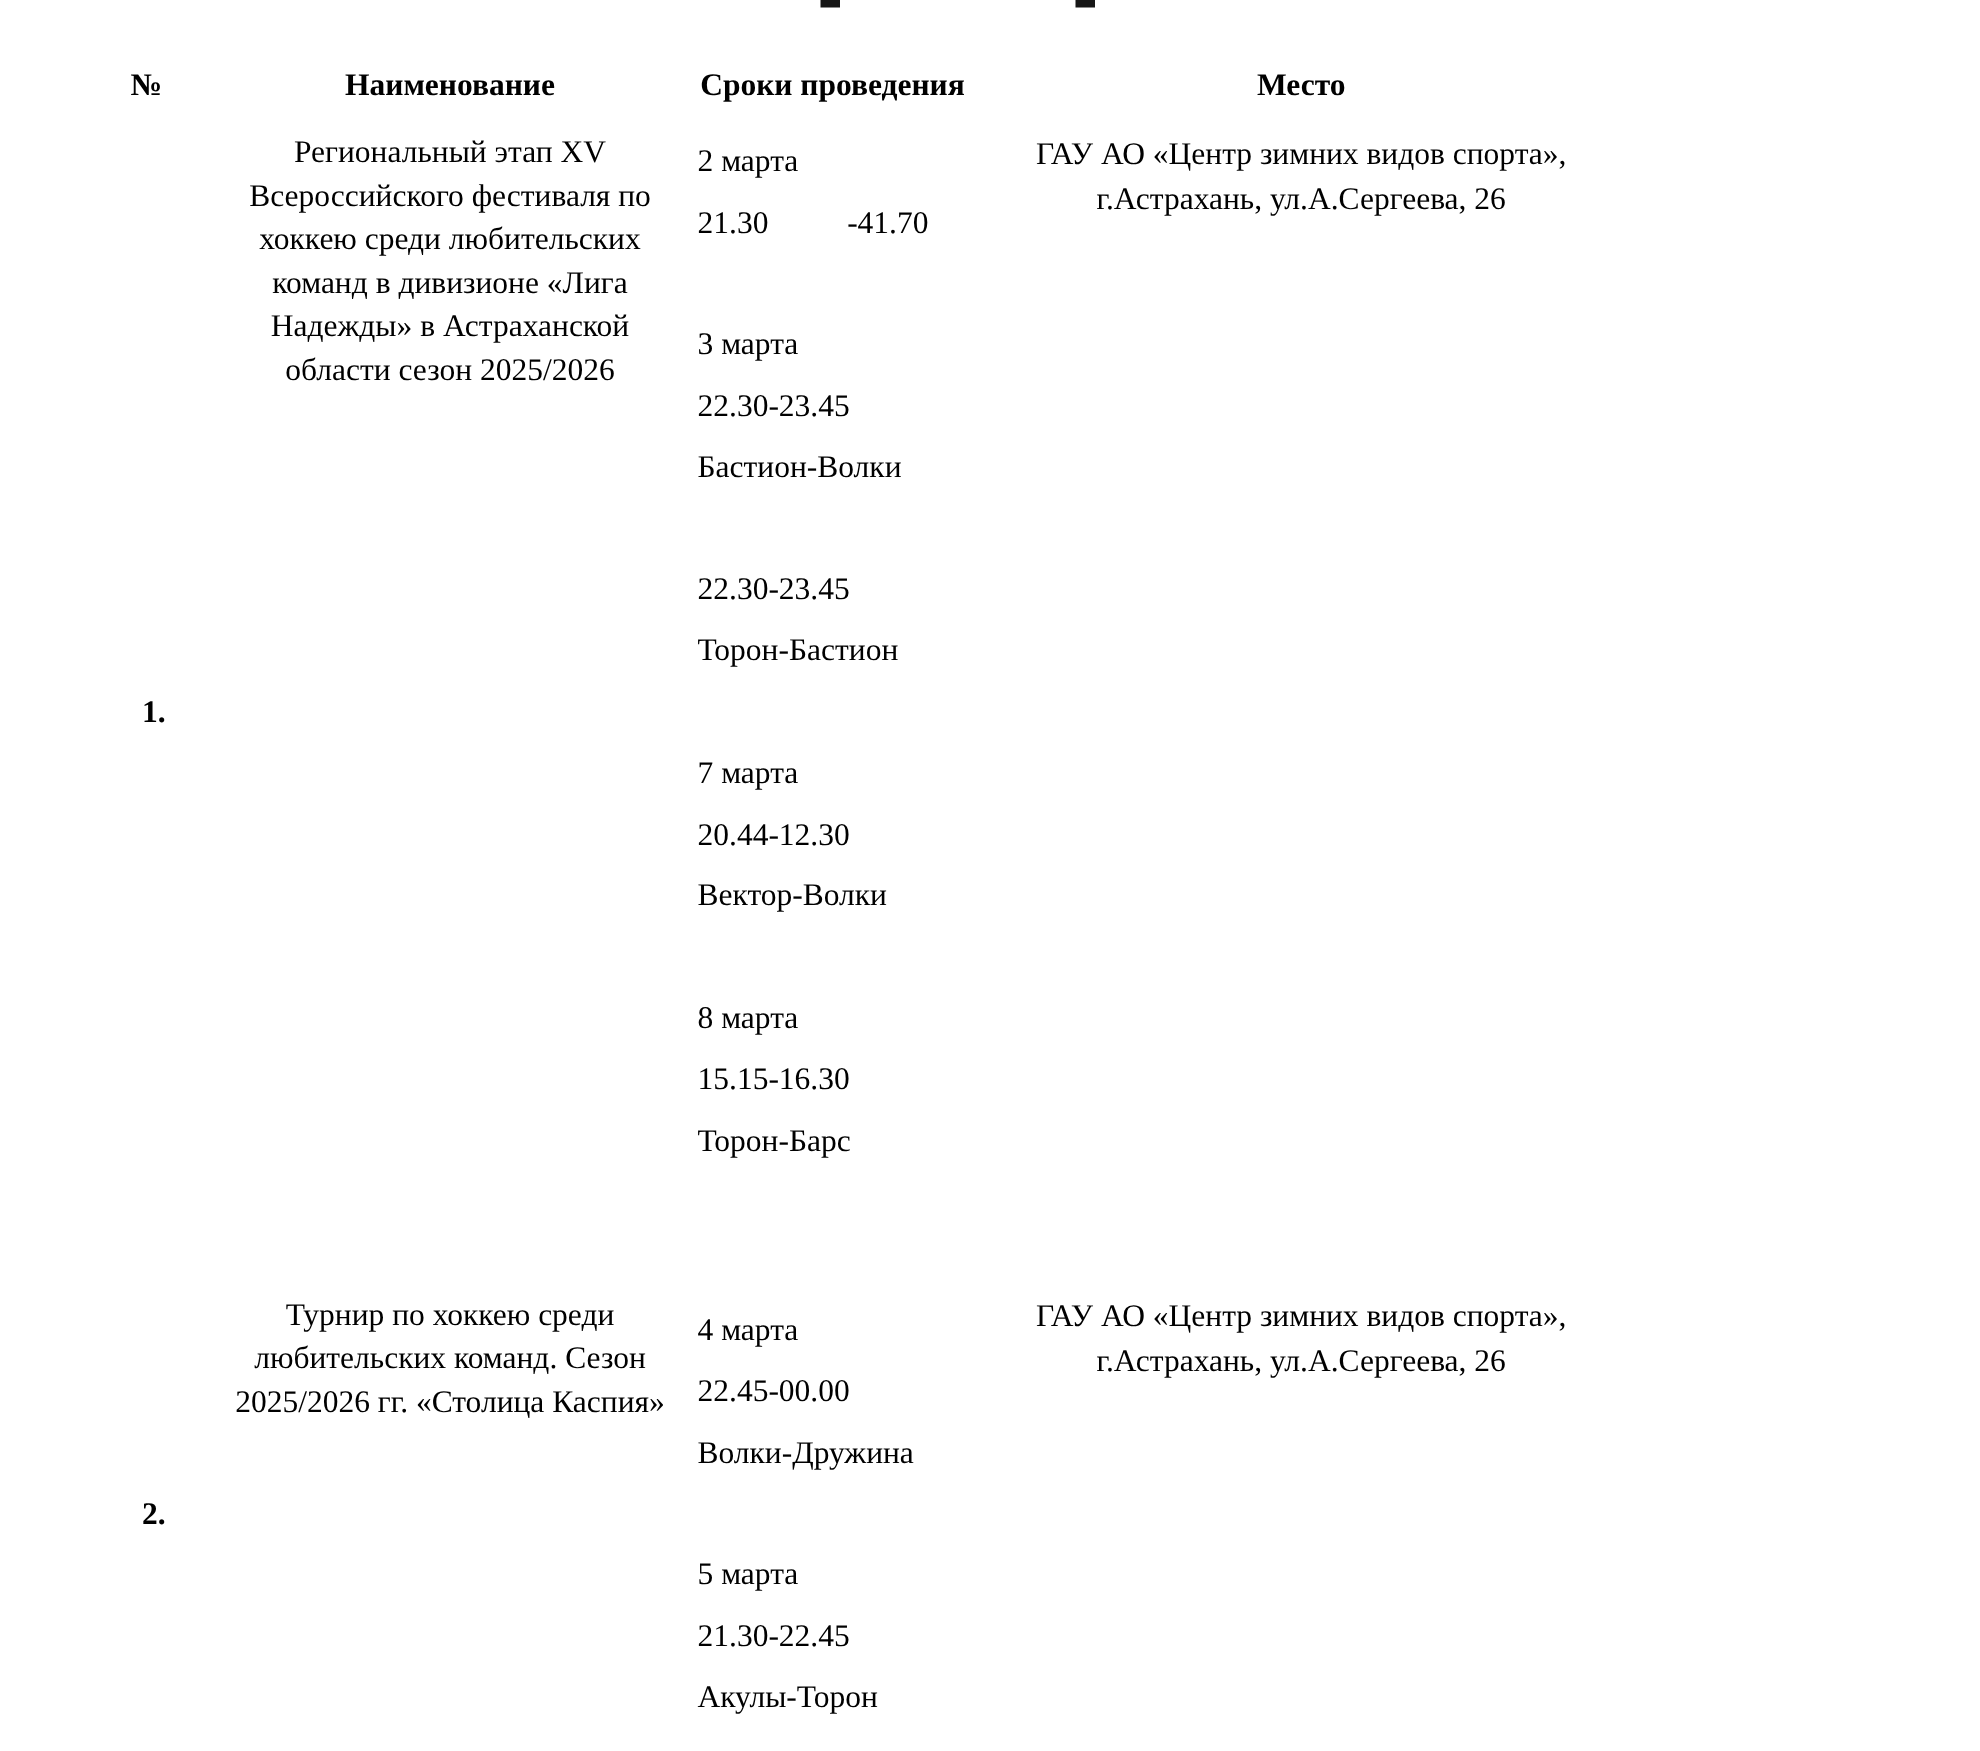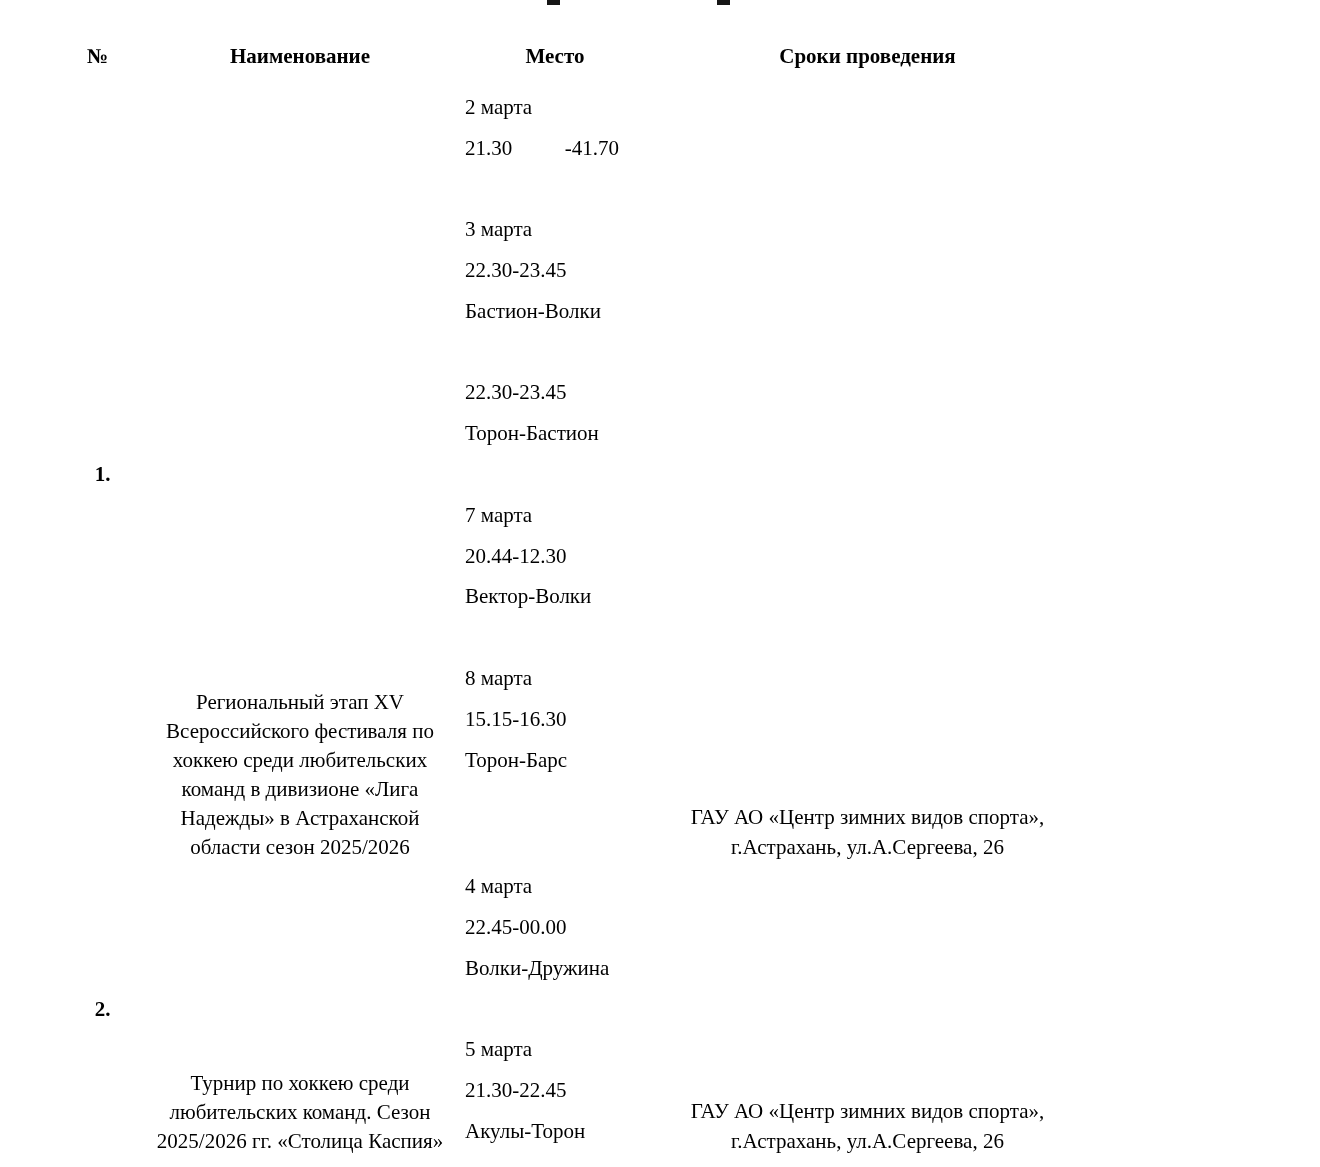--- a/index.html
+++ b/index.html
@@ -51,33 +51,32 @@
   .td-num {
     display: flex;
     align-items: center;
     justify-content: center;
     font-weight: bold;
     padding-left: 10px;
     box-sizing: border-box;
   }
   .td-name, .td-place {
     display: flex;
-    align-items: flex-end;
+    align-items: flex-start;
     justify-content: center;
   }
   .td-name .cell-text {
     max-width: 312px;
     text-align: center;
     line-height: 29px;
   }
   .td-place .cell-text {
     max-width: 400px;
     text-align: center;
     line-height: 30px;
-    margin-top: 40px;
   }
   .td-sched { box-sizing: border-box; }
   .trow-2 .td-sched { padding-top: 4px; }
   .slot {
     height: 40.79px;
     line-height: 40.79px;
     text-align: left;
     white-space: pre;
     overflow: visible;
   }
@@ -89,22 +88,22 @@
 <div class="page">
 
   <div class="top-frag frag-1"></div>
   <div class="top-frag frag-2"></div>
 
   <div class="doc-table">
 
     <div class="thead">
       <div class="th">№</div>
       <div class="th">Наименование</div>
+      <div class="th">Сроки проведения</div>
       <div class="th">Место</div>
-      <div class="th">Сроки проведения</div>
     </div>
 
     <div class="trow trow-1">
       <div class="td td-num">1.</div>
       <div class="td td-name">
         <div class="cell-text">Региональный этап XV Всероссийского фестиваля по хоккею среди любительских команд в дивизионе «Лига Надежды» в Астраханской области сезон 2025/2026</div>
       </div>
       <div class="td td-sched">
         <div class="slot">2 марта</div>
         <div class="slot">21.30          -41.70</div>

